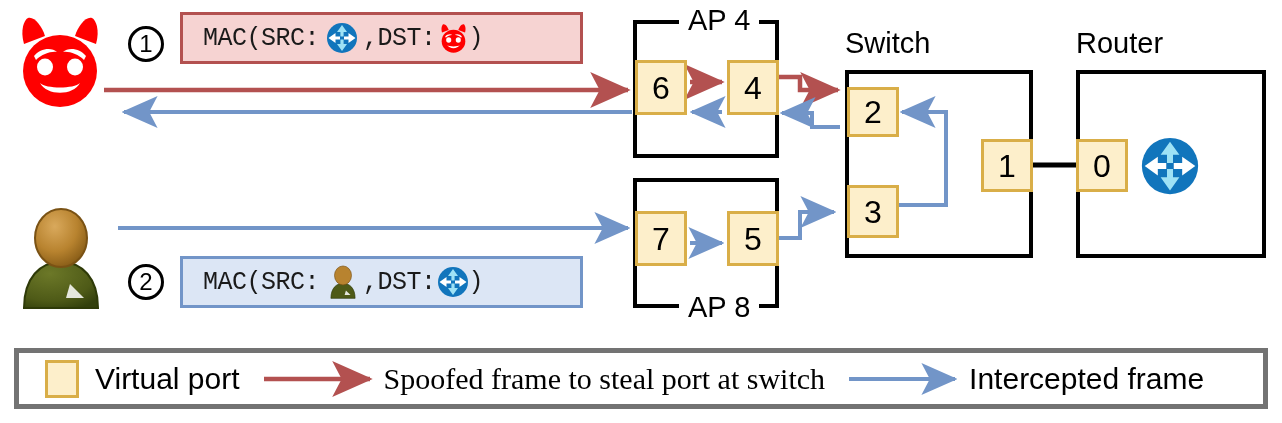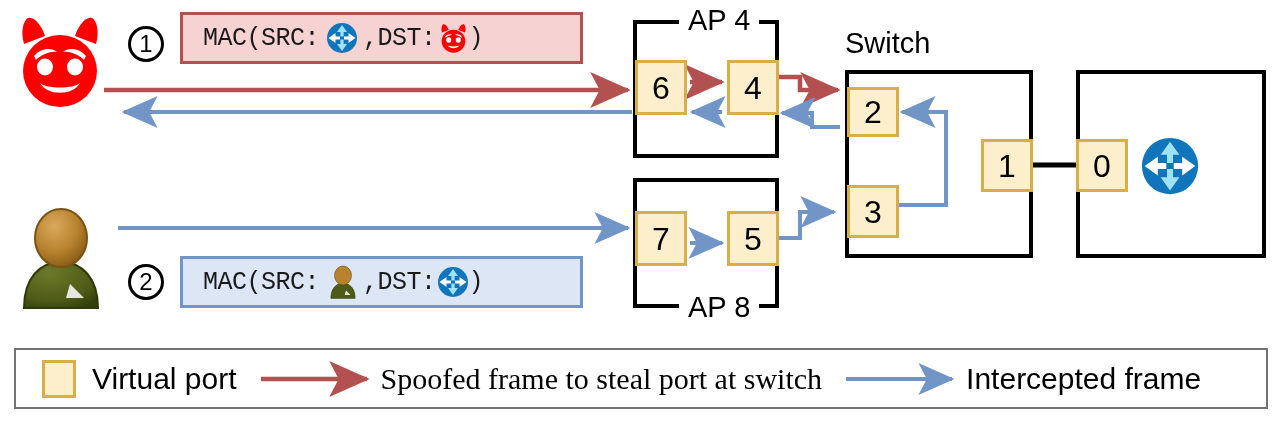--- a/index.html
+++ b/index.html
@@ -83,21 +83,21 @@
     color: #000000;
     background: #ffffff;
     box-sizing: border-box;
   }
 
   
   #legend {
     position: absolute;
     left: 14px; top: 348px;
     width: 1254px; height: 61px;
-    border: 2px solid #737373;
+    border: 5px solid #737373;
     box-sizing: border-box;
     background: #ffffff;
     display: flex;
     align-items: center;
   }
   .legend-swatch {
     width: 34px; height: 38px;
     background: #FDEFCB;
     border: 3px solid #D9AE48;
     box-sizing: border-box;
@@ -275,20 +275,21 @@
   <div class="ap-label" style="left:679px; top:291px;">AP 8</div>
   <div class="port" style="left:635px; top:211px; width:52px; height:55px;">7</div>
   <div class="port" style="left:727px; top:211px; width:52px; height:55px;">5</div>
 
   <div class="device-title" style="left:845px; top:27px; width:188px;">Switch</div>
   <div class="device-box" style="left:845px; top:70px; width:188px; height:188px;"></div>
   <div class="port" style="left:847px; top:87px; width:52px; height:50px;">2</div>
   <div class="port" style="left:847px; top:185px; width:52px; height:53px;">3</div>
   <div class="port" style="left:981px; top:139px; width:52px; height:53px;">1</div>
 
+  <div class="device-title" style="left:1076px; top:27px; width:190px;">Router</div>
   <div class="device-box" style="left:1076px; top:70px; width:190px; height:188px;"></div>
   <div class="port" style="left:1076px; top:139px; width:52px; height:53px;">0</div>
   <div class="icon" style="left:1140px; top:136px; width:60px; height:60px;">
     <svg viewBox="0 0 32 32" width="60" height="60">
       <circle cx="16" cy="16" r="15" fill="#1175BC"></circle>
       <path d="M16,3 L21,10 L17.6,10 L17.6,14.4 L14.4,14.4 L14.4,10 L11,10 Z" fill="#9FE2F5"></path>
       <path d="M16,29 L11,22 L14.4,22 L14.4,17.6 L17.6,17.6 L17.6,22 L21,22 Z" fill="#9FE2F5"></path>
       <path d="M2.5,16 L9.5,11 L9.5,14.4 L14,14.4 L14,17.6 L9.5,17.6 L9.5,21 Z" fill="#ffffff"></path>
       <path d="M29.5,16 L22.5,21 L22.5,17.6 L18,17.6 L18,14.4 L22.5,14.4 L22.5,11 Z" fill="#ffffff"></path>
     </svg>

